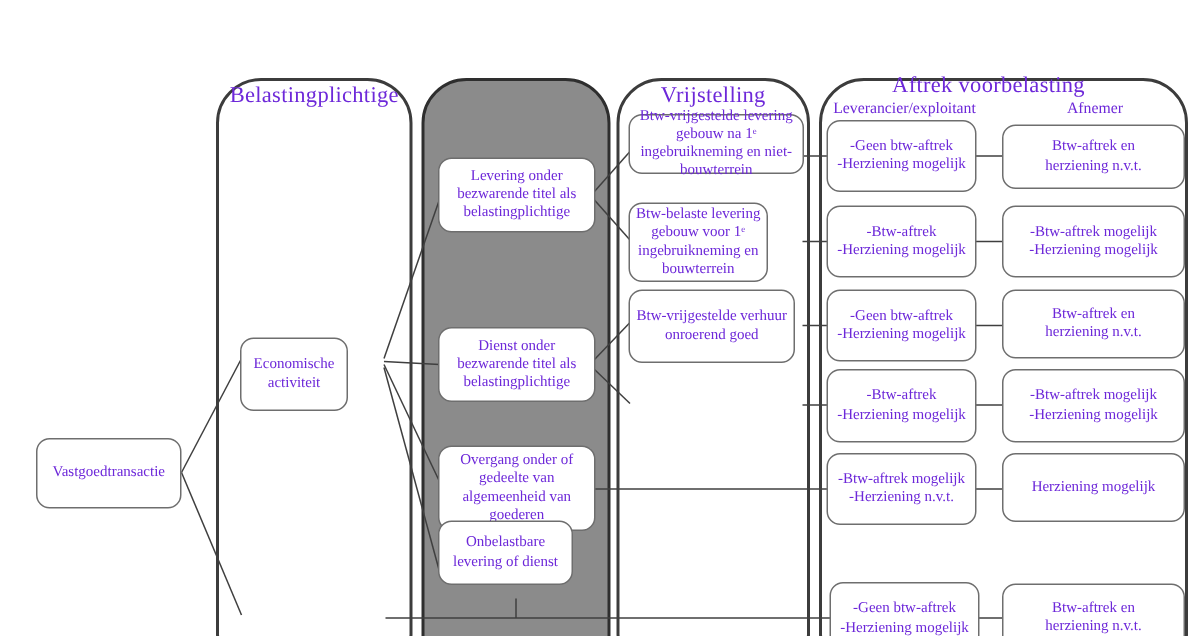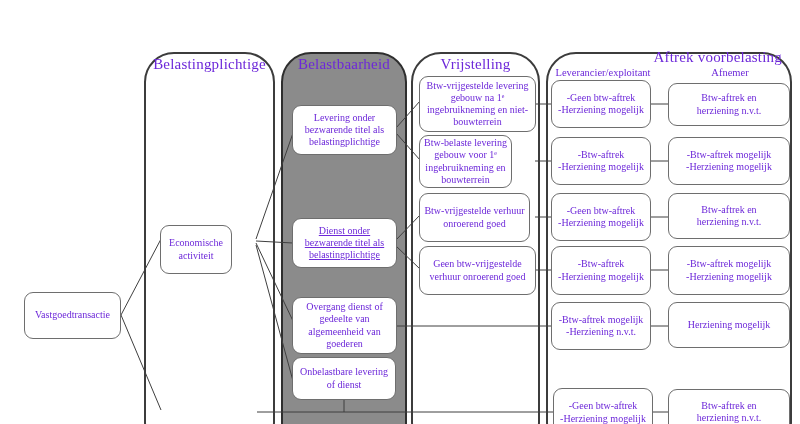--- a/index.html
+++ b/index.html
@@ -66,23 +66,22 @@
 <body>
 
 <div class="stage">
 
   <div class="container" style="left:144px; top:9px; width:131px; height:401px;"></div>
   <div class="container gray" style="left:281px; top:9px; width:126px; height:405px;"></div>
   <div class="container" style="left:411px; top:9px; width:129px; height:401px;"></div>
   <div class="container" style="left:546px; top:9px; width:246px; height:401px;"></div>
 
   <div class="col-title" style="left:144px; top:13px; width:131px;">Belastingplichtige</div>
-  <div class="col-title" style="left:281px; top:13px; width:126px;">Belastbaarheid</div>
   <div class="col-title" style="left:411px; top:13px; width:129px;">Vrijstelling</div>
-  <div class="col-title" style="left:536px; top:6px; width:246px;text-align:right;">Aftrek voorbelasting</div>
+  <div class="col-title" style="left:536px; top:6px; width:246px;">Aftrek voorbelasting</div>
   <div class="sub-title" style="left:548px; top:24px; width:110px;">Leverancier/exploitant</div>
   <div class="sub-title" style="left:670px; top:24px; width:120px;">Afnemer</div>
 
   <svg class="edges" width="800" height="424">
     <line x1="121" y1="272" x2="161" y2="196"></line>
     <line x1="121" y1="272" x2="161" y2="367"></line>
     <line x1="256" y1="196" x2="293" y2="90"></line>
     <line x1="256" y1="198" x2="293" y2="200"></line>
     <line x1="256" y1="200" x2="293" y2="278"></line>
     <line x1="256" y1="202" x2="293" y2="338"></line>
@@ -111,47 +110,44 @@
 
   <div class="node" style="left:160px; top:182px; width:72px; height:49px;">
     <span>Economische activiteit</span>
   </div>
 
 
   <div class="node" style="left:292px; top:62px; width:105px; height:50px;">
     <span>Levering onder bezwarende titel als belastingplichtige</span>
   </div>
 
-  <div class="node" style="left:292px; top:175px; width:105px; height:50px;text-decoration:underline;">
+  <div class="node" style="left:292px; top:175px; width:105px; height:50px;">
     <span>Dienst onder bezwarende titel als belastingplichtige</span>
   </div>
 
   <div class="node" style="left:292px; top:254px; width:105px; height:57px;">
-    <span>Overgang dienst of gedeelte van algemeenheid van goederen</span>
-  </div>
-
-  <div class="node" style="left:292px; top:314px; width:104px; height:43px;">
+    <span>Overgang onder of gedeelte van algemeenheid van goederen</span>
+  </div>
+
+  <div class="node" style="left:292px; top:304px; width:90px; height:43px;">
     <span>Onbelastbare levering of dienst</span>
   </div>
 
-  <div class="node" style="left:419px; top:33px; width:117px; height:56px;">
+  <div class="node" style="left:419px; top:33px; width:117px; height:40px;">
     <span>Btw-vrijgestelde levering gebouw na 1ᵉ ingebruikneming en niet-bouwterrein</span>
   </div>
 
   <div class="node" style="left:419px; top:92px; width:93px; height:53px;">
     <span>Btw-belaste levering gebouw voor 1ᵉ ingebruikneming en bouwterrein</span>
   </div>
 
   <div class="node" style="left:419px; top:150px; width:111px; height:49px;">
     <span>Btw-vrijgestelde verhuur onroerend goed</span>
   </div>
 
-  <div class="node" style="left:419px; top:203px; width:117px; height:49px;">
-    <span>Geen btw-vrijgestelde verhuur onroerend goed</span>
-  </div>
 
   <div class="node" style="left:551px; top:37px; width:100px; height:48px;">
     <span>-Geen btw-aftrek</span>
     <span>-Herziening mogelijk</span>
   </div>
 
   <div class="node" style="left:551px; top:94px; width:100px; height:48px;">
     <span>-Btw-aftrek</span>
     <span>-Herziening mogelijk</span>
   </div>

